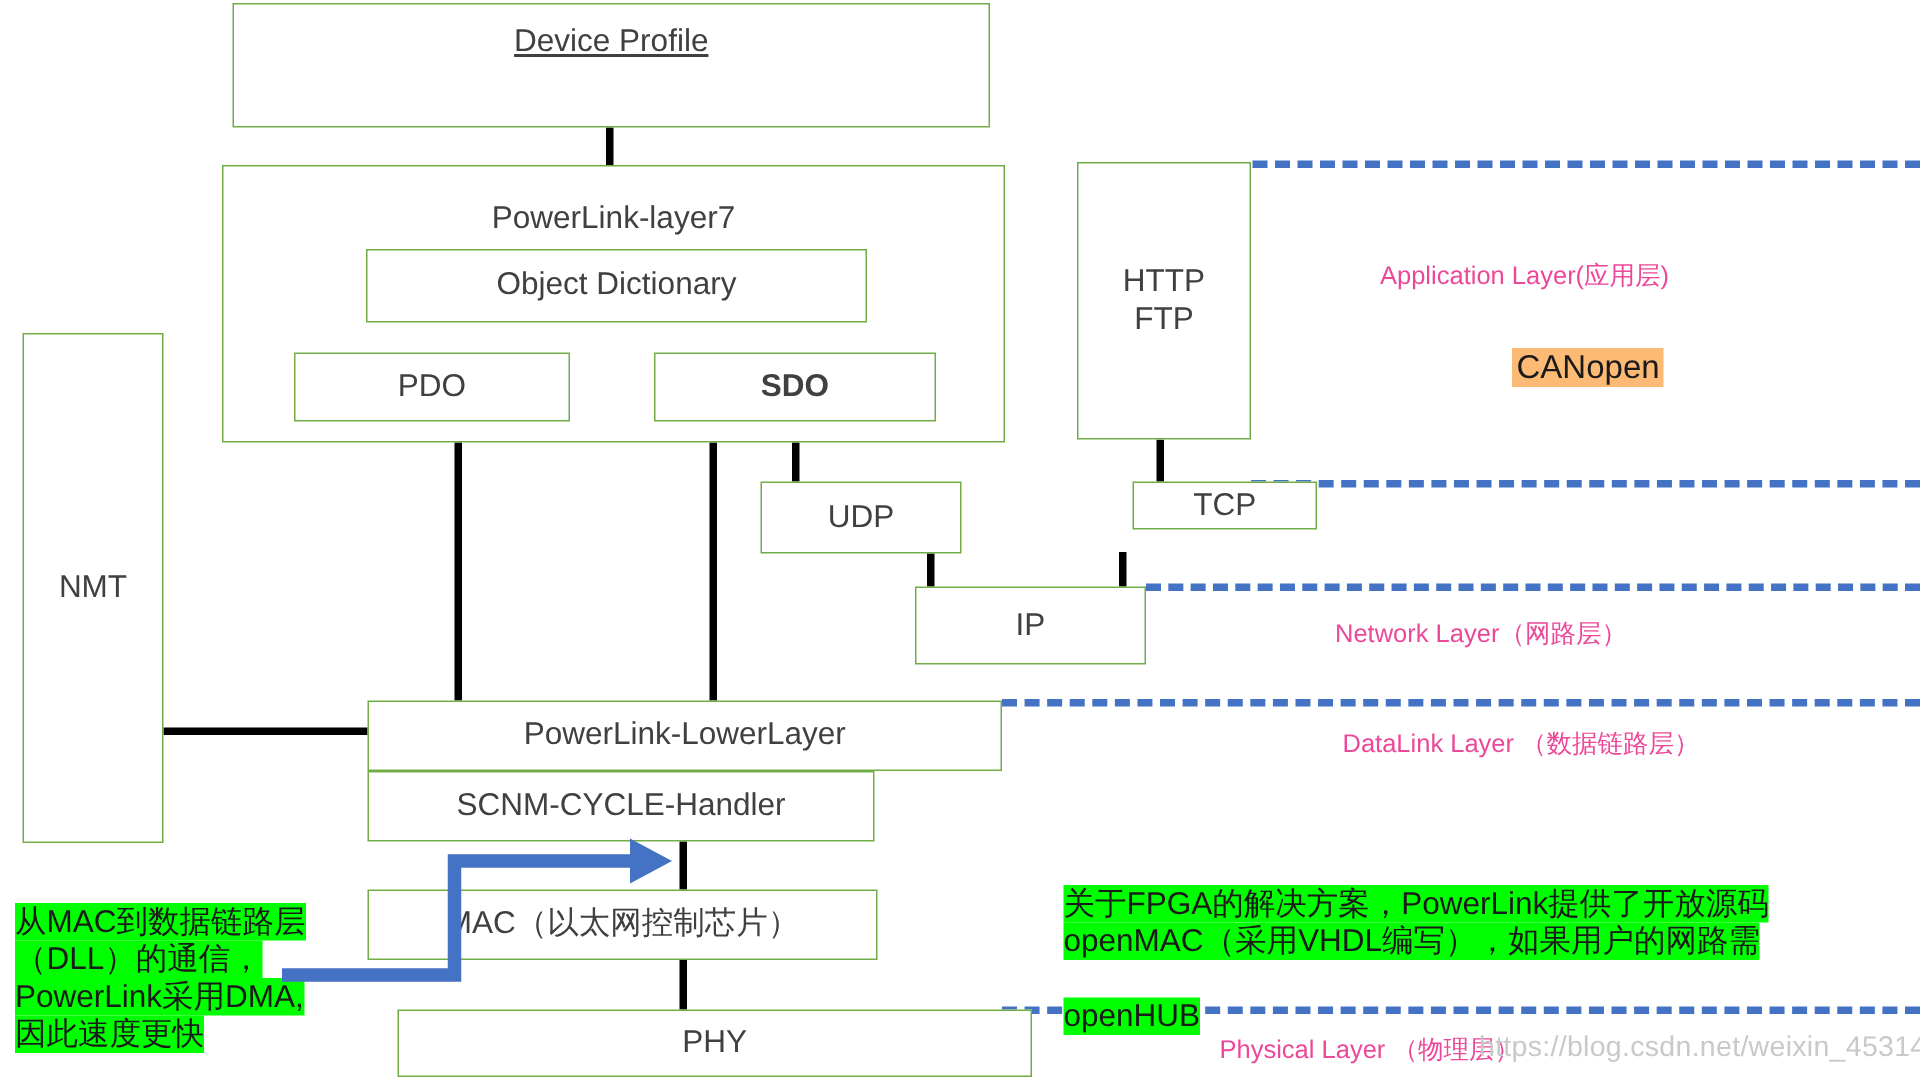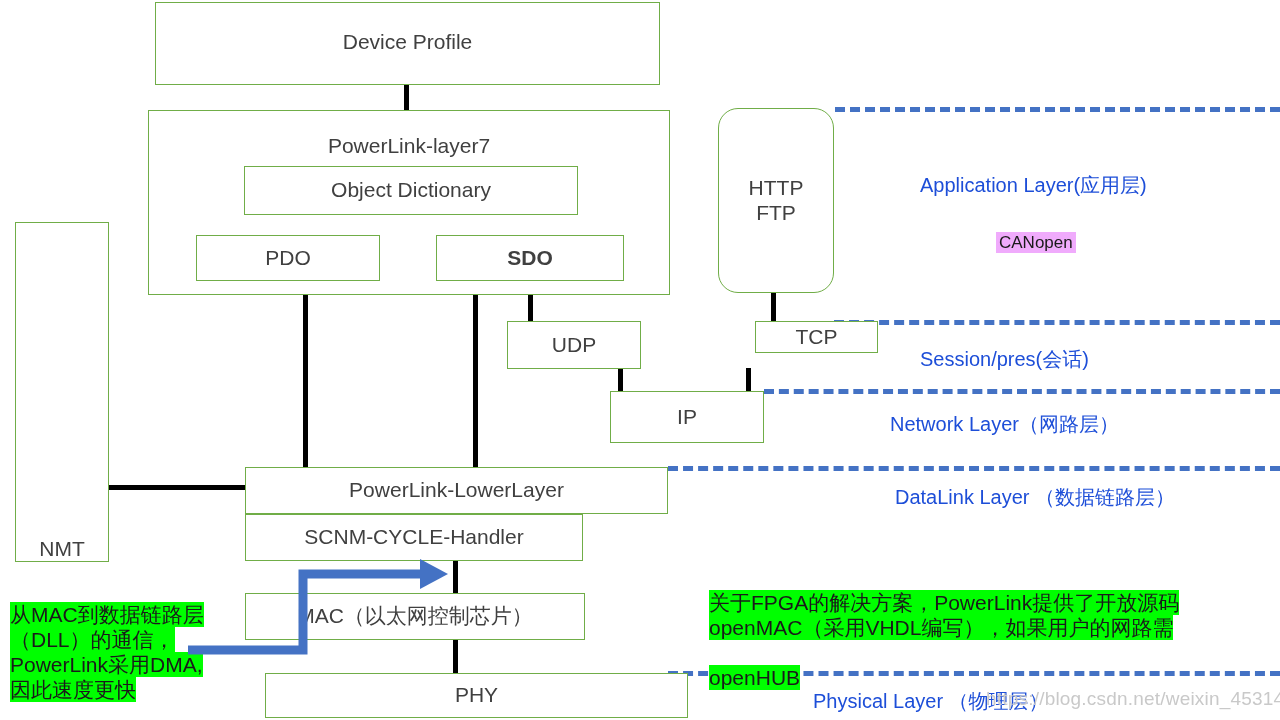--- a/index.html
+++ b/index.html
@@ -29,33 +29,34 @@
   .hconn{height:5px;}
 
   .dash{
     position:absolute;
     height:0;
     border-top:5px dashed #4472C4;
   }
 
   .layerlbl{
     position:absolute;
-    font-size:20px;
-    color:#1d4ed8;
+    font-size:17px;
+    color:#ec4899;
     white-space:nowrap;
   }
 
   .hl{
     position:absolute;
-    background:#f0abfc;
+    background:#fdba74;
     color:#1a1a1a;
-    font-size:17px;
+    font-size:22px;
     line-height:1.0;
     white-space:nowrap;
     padding:0;
+    margin-left:12px;
   }
   .hlblock{
     position:absolute;
     font-size:21px;
     line-height:25px;
     color:#1a1a1a;
     white-space:nowrap;
   }
   .hlblock span{background:#00FF00;display:inline-block;}
 
@@ -87,44 +88,44 @@
   <div class="conn vconn" style="left:473px;top:278px;height:192px;"></div>
   <div class="conn vconn" style="left:528px;top:278px;height:45px;"></div>
   <div class="conn vconn" style="left:618px;top:368px;height:25px;"></div>
   <div class="conn vconn" style="left:771px;top:293px;height:30px;"></div>
   <div class="conn vconn" style="left:746px;top:368px;height:25px;"></div>
   <div class="conn hconn" style="left:108px;top:485px;width:140px;"></div>
   <div class="conn vconn" style="left:453px;top:560px;height:35px;"></div>
   <div class="conn vconn" style="left:453px;top:638px;height:36px;"></div>
 
   <div class="box top" style="left:155px;top:2px;width:505px;height:83px;">
-    <span style="margin-top:27px;">Device Profile</span>
+    <span style="margin-top:13px;text-decoration:underline;">Device Profile</span>
   </div>
 
   <div class="box top" style="left:148px;top:110px;width:522px;height:185px;">
     <span style="margin-top:23px;">PowerLink-layer7</span>
   </div>
 
   <div class="box mid" style="left:244px;top:166px;width:334px;height:49px;">
     <span>Object Dictionary</span>
   </div>
 
   <div class="box mid" style="left:196px;top:235px;width:184px;height:46px;">
     <span>PDO</span>
   </div>
 
   <div class="box mid" style="left:436px;top:235px;width:188px;height:46px;font-weight:bold;">
     <span>SDO</span>
   </div>
 
-  <div class="box mid" style="left:15px;top:222px;width:94px;height:340px;align-items:flex-end;">
+  <div class="box mid" style="left:15px;top:222px;width:94px;height:340px;">
     <span>NMT</span>
   </div>
 
-  <div class="box mid" style="left:718px;top:108px;width:116px;height:185px;border-radius:20px;">
+  <div class="box mid" style="left:718px;top:108px;width:116px;height:185px;">
     <span class="label2">HTTP
 FTP</span>
   </div>
 
   <div class="box mid" style="left:507px;top:321px;width:134px;height:48px;">
     <span>UDP</span>
   </div>
 
   <div class="box mid" style="left:711px;top:321px;width:123px;height:32px;margin-left:44px;">
     <span>TCP</span>
@@ -144,21 +145,20 @@
 
   <div class="box mid" style="left:245px;top:593px;width:340px;height:47px;">
     <span>MAC（以太网控制芯片）</span>
   </div>
 
   <div class="box mid" style="left:245px;top:673px;width:423px;height:45px;margin-left:20px;">
     <span>PHY</span>
   </div>
 
   <div class="layerlbl" style="left:920px;top:172px;">Application Layer(应用层)</div>
-  <div class="layerlbl" style="left:920px;top:346px;">Session/pres(会话)</div>
   <div class="layerlbl" style="left:890px;top:411px;">Network Layer（网路层）</div>
   <div class="layerlbl" style="left:895px;top:484px;">DataLink Layer （数据链路层）</div>
   <div class="layerlbl" style="left:813px;top:688px;">Physical Layer （物理层）</div>
 
   <div class="hl" style="left:996px;top:232px;padding:2px 3px;">CANopen</div>
 
   <div class="hlblock" style="left:709px;top:590px;">
     <span>关于FPGA的解决方案，PowerLink提供了开放源码</span><br>
     <span>openMAC（采用VHDL编写），如果用户的网路需</span><br>
     <br>

